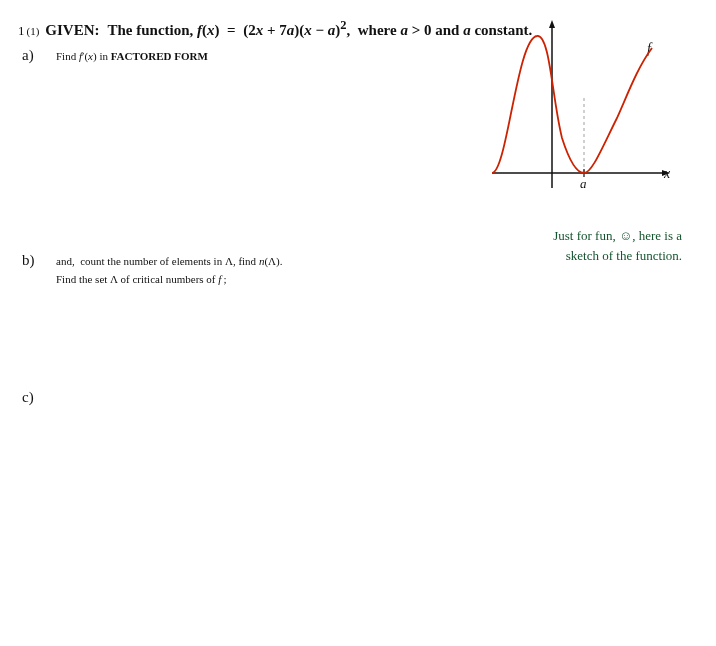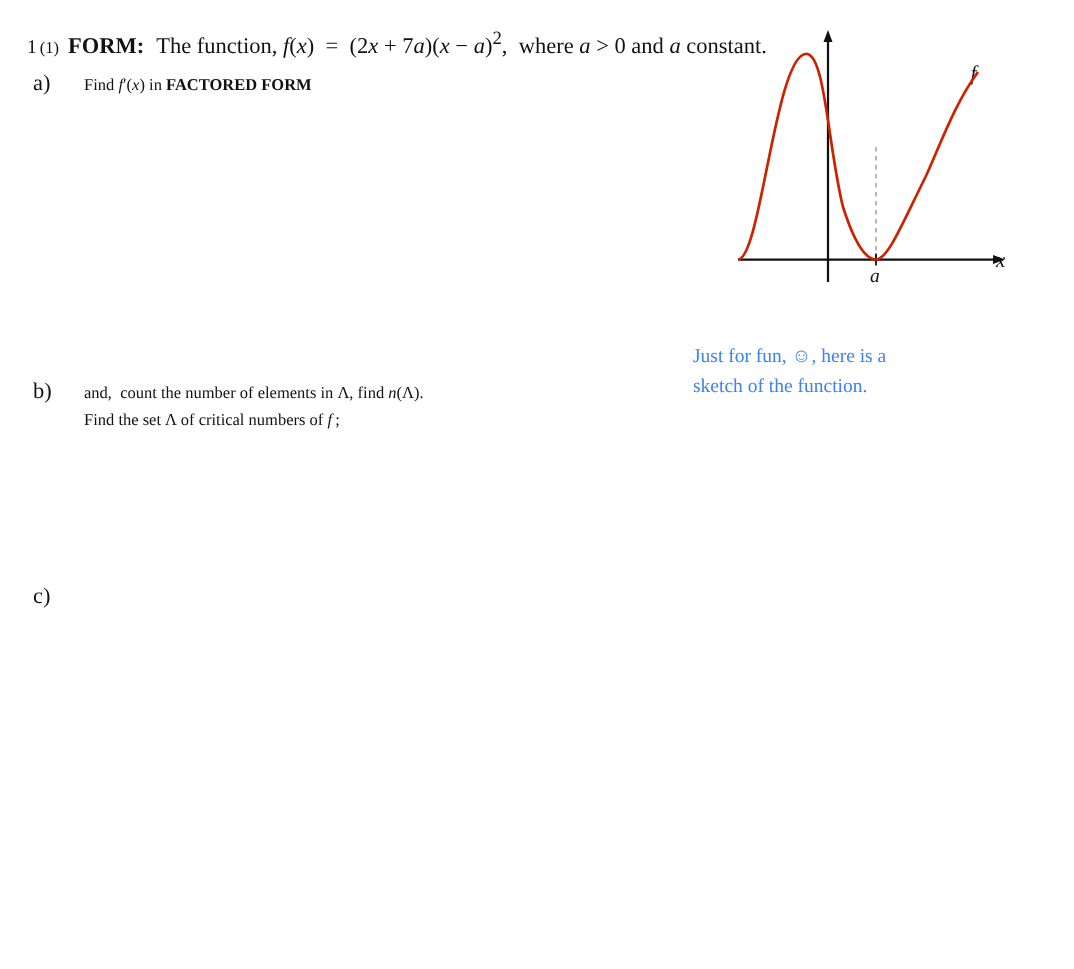--- a/index.html
+++ b/index.html
@@ -40,24 +40,24 @@
     
     .graph-container {
       position: absolute;
       right: 10px;
       top: 0;
       width: 220px;
     }
 
     .graph-caption {
       font-size: 13px;
-      text-align: left;
+      text-align: right;
       margin-top: 4px;
       line-height: 1.5;
-      color: #3b82f6;
+      color: #14532d;
     }
 
     .section-a {
       position: relative;
       margin-bottom: 0;
     }
 
     .section-b {
       margin-top: 180px;
       margin-bottom: 0;
@@ -74,22 +74,22 @@
 </head>
 <body>
 
 <div class="problem-header section-a">
   <div style="display:flex; align-items:flex-start; width:100%; position:relative;">
 
     <div style="flex:1;">
       <div style="display:flex; align-items:baseline; margin-bottom:8px;">
         <span style="font-size:13px; margin-right:2px;">1</span>
         <sup style="font-size:11px; margin-right:6px;">(1)</sup>
-        <span style="margin-right:8px; font-size:15px;"><strong>FORM:</strong></span>
-        <span style="font-size:15px;">
+        <span style="margin-right:8px; font-size:15px;"><strong>GIVEN:</strong></span>
+        <span style="font-size:15px;font-weight:bold;">
           The function, <em>f</em>(<em>x</em>) &nbsp;= &nbsp;(2<em>x</em> + 7<em>a</em>)(<em>x</em> − <em>a</em>)<sup>2</sup>,&nbsp; where <em>a</em> &gt; 0 and <em>a</em> constant.
         </span>
       </div>
 
       <div class="part-row">
         <span class="part-label">a)</span>
         <span class="part-content">
           Find <em>f</em>′(<em>x</em>) in <strong>FACTORED FORM</strong>
         </span>
       </div>

